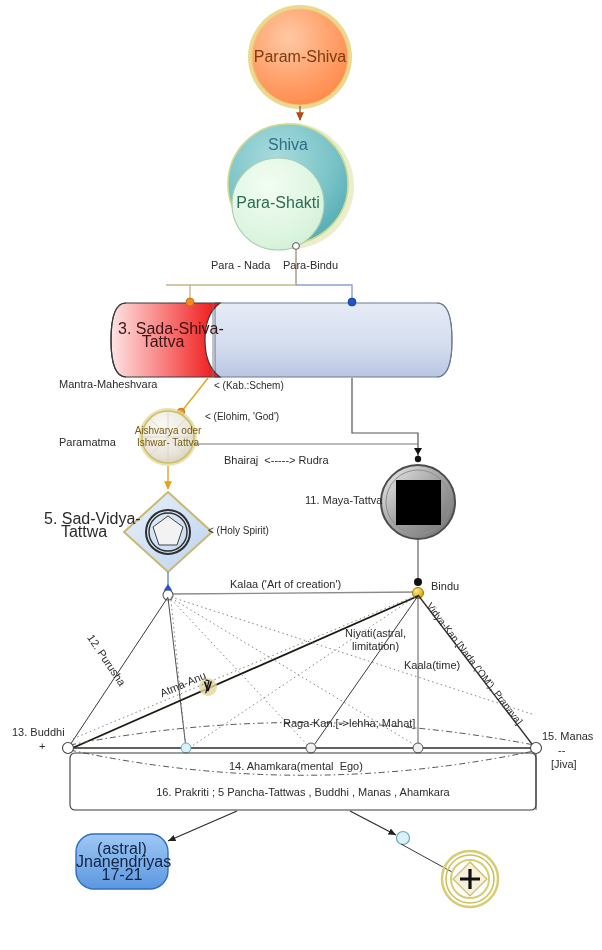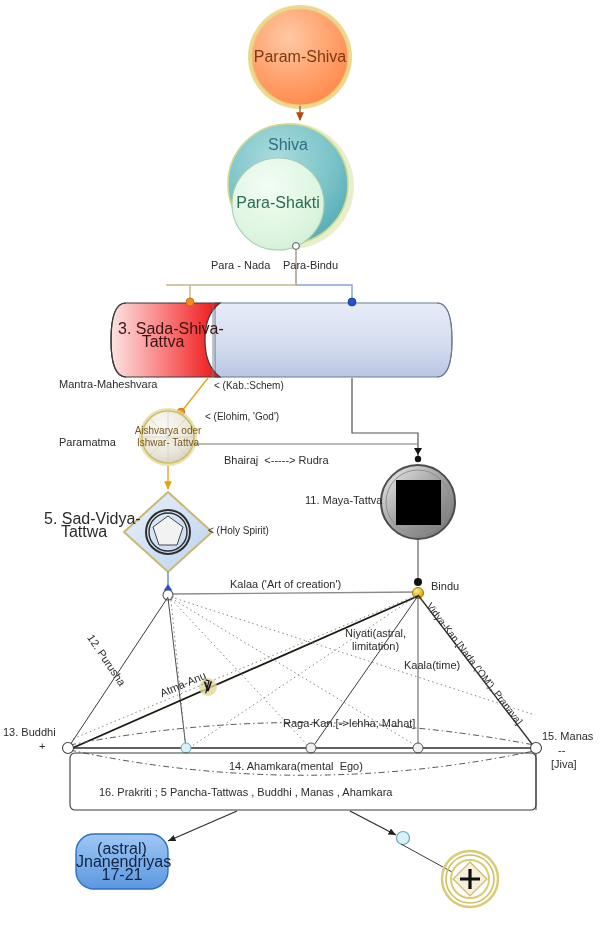--- a/index.html
+++ b/index.html
@@ -20,21 +20,21 @@
     width:602px;height:950px;
   }
   .lbl{
     position:absolute;
     color:#2b2b2b;
     font-size:11px;
     line-height:13px;
     white-space:pre;
     pointer-events:none;
   }
-  .lbl.c{padding-left:29px;}
+  .lbl.c{text-align:center;}
   .lbl.r{text-align:right;}
   .node-txt{
     position:absolute;
     text-align:center;
     font-size:16px;
     line-height:13px;
     color:#2b2b2b;
     white-space:pre;
   }
   .rot{
@@ -283,21 +283,21 @@
 
   <div class="lbl" style="left:345px;top:627px;text-align:center;">Niyati(astral,
 limitation)</div>
 
   <div class="lbl" style="left:380px;top:659px;padding-left:24px;">Kaala(time)</div>
 
   <div class="lbl rot" style="left:434px;top:600px;transform:rotate(52.5deg);font-size:10px;">Vidya-Kan.[Nada ('OM'), Pranava]</div>
 
   <div class="lbl" style="left:283px;top:717px;">Raga-Kan.[-&gt;Ichha; Mahat]</div>
 
-  <div class="lbl r" style="left:3px;top:726px;width:62px;text-align:left;">13. Buddhi</div>
+  <div class="lbl r" style="left:12px;top:726px;width:62px;text-align:left;">13. Buddhi</div>
   <div class="lbl" style="left:39px;top:740px;">+</div>
 
   <div class="lbl" style="left:542px;top:730px;">15. Manas</div>
   <div class="lbl" style="left:558px;top:744px;">--</div>
   <div class="lbl" style="left:551px;top:758px;">[Jiva]</div>
 
   <div class="lbl" style="left:229px;top:760px;">14. Ahamkara(mental  Ego)</div>
 
   <div class="lbl c" style="left:70px;top:786px;width:466px;">16. Prakriti ; 5 Pancha-Tattwas , Buddhi , Manas , Ahamkara</div>
 

